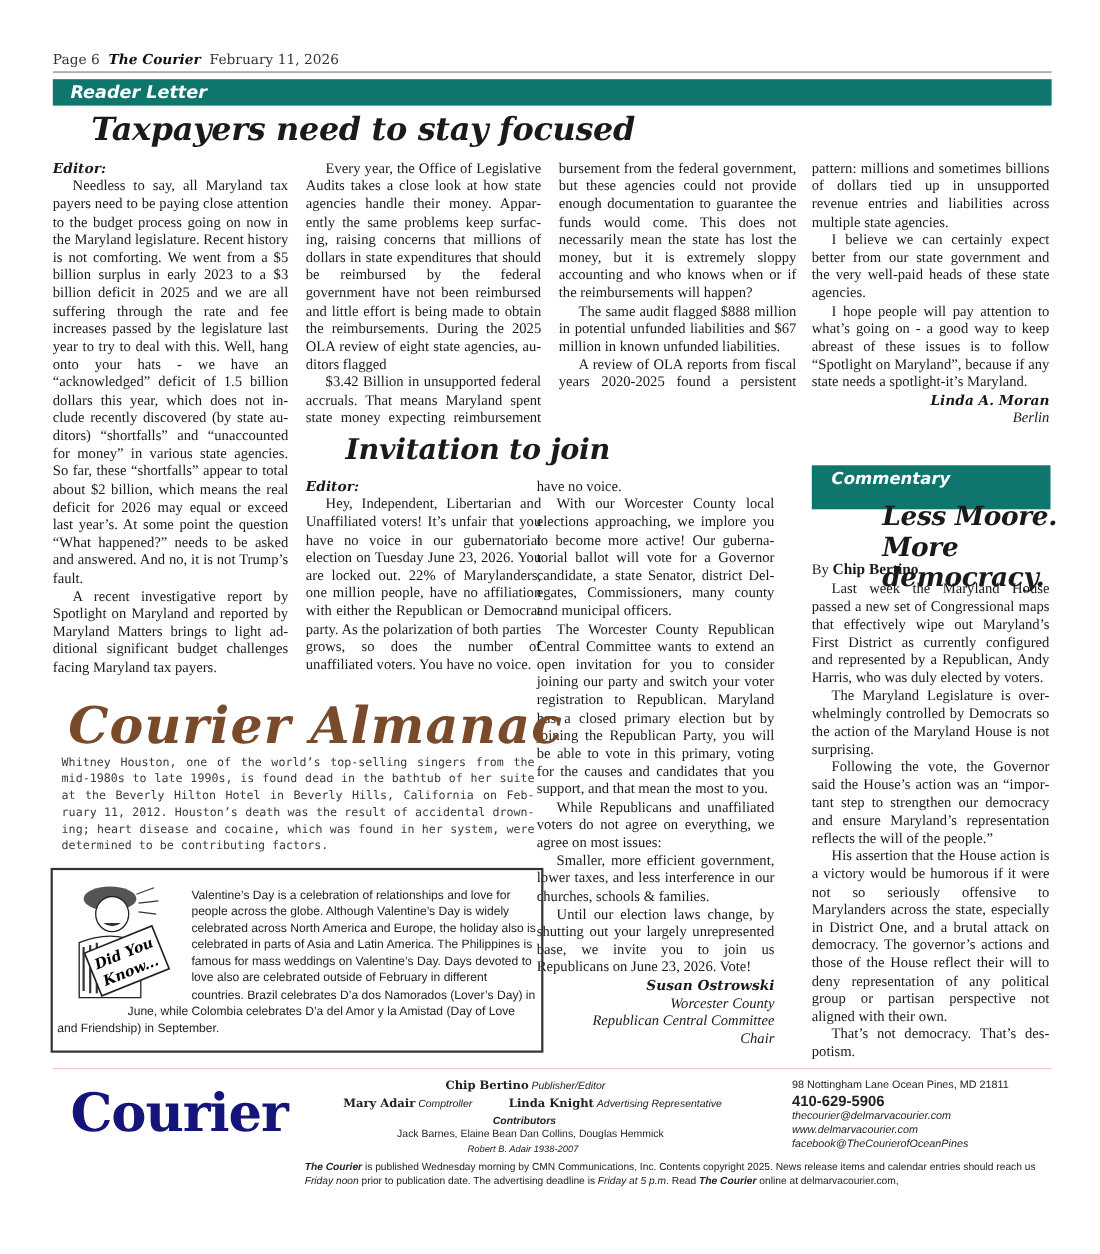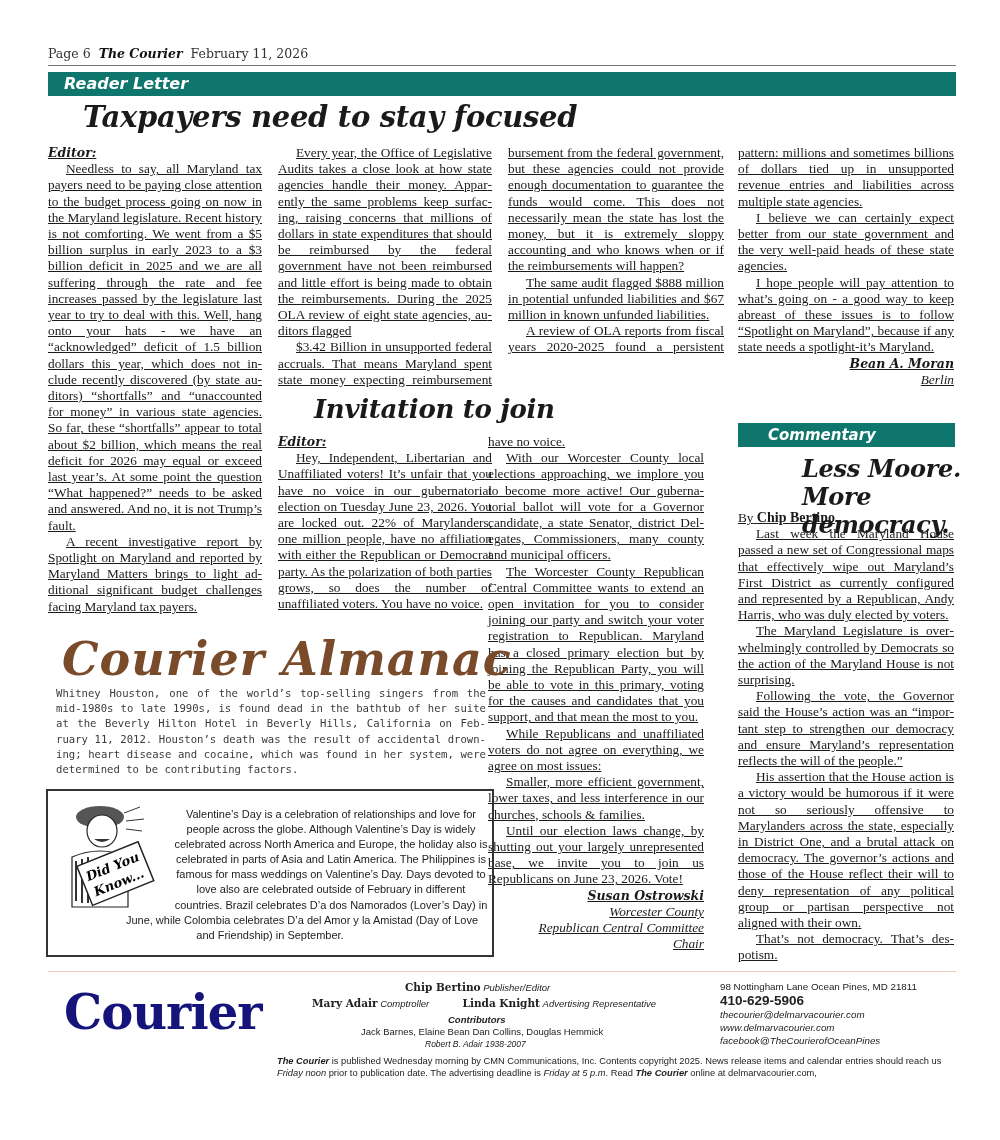--- a/index.html
+++ b/index.html
@@ -5,29 +5,29 @@
   * { box-sizing: border-box; margin: 0; padding: 0; }
   html, body { width: 1000px; height: 1140px; background: #ffffff; overflow: hidden; }
   body { position: relative; font-family: "DejaVu Serif", serif; color: #1a1a1a; }
 
   .folio { position: absolute; left: 48px; top: 46px; font-family: "DejaVu Serif", serif; font-size: 12.5px; color: #333; }
   .folio b { font-style: italic; font-weight: bold; margin: 0 4px; color: #111; }
   .folio-rule { position: absolute; left: 48px; right: 44px; top: 65px; height: 1px; background: #777; }
 
   .section-bar { position: absolute; background: #0f766e; color: #fff; font-family: "DejaVu Sans", sans-serif; font-weight: bold; font-style: italic; }
   .bar-reader { left: 48px; right: 44px; top: 72px; height: 24px; font-size: 16px; line-height: 24px; padding-left: 16px; }
-  .bar-comment { left: 738px; width: 217px; top: 423px; height: 24px; font-size: 15px; line-height: 24px; padding-left: 30px; }
+  .bar-comment { left: 738px; width: 217px; top: 423px; height: 40px; font-size: 15px; line-height: 24px; padding-left: 18px; }
 
   .headline { position: absolute; font-family: "DejaVu Serif", serif; font-weight: bold; font-style: italic; color: #1a1a1a; letter-spacing: -0.3px; margin-left: 37px; }
   .h-tax { left: 46px; top: 100px; font-size: 29px; }
   .h-invite { left: 277px; top: 394px; font-size: 26px; }
   .h-moore { left: 765px; top: 455px; font-size: 24px; line-height: 28px; }
 
   .col { position: absolute; font-family: "Liberation Serif", serif; font-size: 13.3px; line-height: 16.2px; text-align: justify; hyphens: manual; }
-  .col p { text-indent: 18px; text-decoration: underline; }
+  .col p { text-indent: 18px; }
   .col p.noind { text-indent: 0; }
   .editor { font-weight: bold; font-style: italic; text-indent: 0 !important; font-family: "DejaVu Serif", serif; font-size: 12.5px; }
   .sig { text-align: right; text-indent: 0 !important; }
   .sig-name { font-weight: bold; font-style: italic; font-family: "DejaVu Serif", serif; font-size: 12.5px; }
   .sig-line { font-style: italic; }
   .byline { text-indent: 0 !important; }
   .byline b { font-size: 14px; }
 
   .c1 { left: 48px; top: 145px; width: 214px; }
   .c2 { left: 278px; top: 145px; width: 214px; }
@@ -35,21 +35,21 @@
   .c4 { left: 738px; top: 145px; width: 216px; }
   .c2b { left: 278px; top: 434px; width: 214px; }
   .c3b { left: 488px; top: 434px; width: 216px; }
   .c4b { left: 738px; top: 510px; width: 216px; }
 
   .almanac-title { position: absolute; left: 62px; top: 632px; font-family: "DejaVu Serif", serif; font-style: italic; font-weight: bold; font-size: 46px; color: #7a4b2a; letter-spacing: 1px; }
   .almanac-text { position: absolute; left: 56px; top: 686px; width: 430px; font-family: "DejaVu Sans Mono", monospace; font-size: 10.6px; line-height: 15.2px; color: #3a3a3a; text-align: justify; }
 
   .dyk-box { position: absolute; left: 46px; top: 789px; width: 448px; height: 168px; border: 2px solid #333; }
   .dyk-art { position: absolute; left: 4px; top: 4px; width: 114px; height: 118px; }
-  .dyk-text { position: absolute; left: 4px; top: 16px; width: 436px; font-family: "Liberation Sans", sans-serif; font-size: 11px; line-height: 15.1px; color: #222; text-align: center; }
+  .dyk-text { position: absolute; left: 4px; top: 16px; width: 436px; font-family: "Liberation Sans", sans-serif; font-size: 11px; line-height: 15.1px; color: #222; text-align: left; }
   .dyk-float { float: left; width: 122px; height: 98px; }
   .dyk-float2 { float: left; clear: left; width: 64px; height: 14px; }
 
   .footer-rule { position: absolute; left: 48px; right: 44px; top: 971px; height: 1px; background: #f1c9bd; }
   .logo { position: absolute; left: 64px; top: 988px; color: #14147a; font-family: "DejaVu Serif", serif; font-weight: bold; }
   .logo .the { font-size: 24px; display: block; }
   .logo .courier { font-size: 48px; line-height: 48px; display: block; letter-spacing: -1px; }
 
   .masthead { position: absolute; font-family: "Liberation Sans", sans-serif; font-size: 9.5px; color: #222; }
   .masthead .n { font-family: "DejaVu Serif", serif; font-weight: bold; font-size: 10.5px; font-style: normal; }
@@ -92,21 +92,21 @@
 </div>
 <div class="col c3">
   <p class="noind">bursement from the federal govern­ment, but these agencies could not pro­vide enough documentation to guarantee the funds would come. This does not necessarily mean the state has lost the money, but it is extremely sloppy accounting and who knows when or if the reimbursements will happen?</p>
   <p>The same audit flagged $888 mil­lion in potential unfunded liabilities and $67 million in known unfunded li­abilities.</p>
   <p style="max-height:33px;overflow:hidden">A review of OLA reports from fiscal years 2020-2025 found a persistent pattern: millions and sometimes bil­lions of dollars tied up in unsupported revenue entries and liabilities across multiple state agencies.</p>
 </div>
 <div class="col c4">
   <p class="noind">pattern: millions and sometimes bil­lions of dollars tied up in unsupported revenue entries and liabilities across multiple state agencies.</p>
   <p>I believe we can certainly expect better from our state government and the very well-paid heads of these state agencies.</p>
   <p>I hope people will pay attention to what’s going on - a good way to keep abreast of these issues is to follow “Spotlight on Maryland”, because if any state needs a spotlight-it’s Mary­land.</p>
-  <p class="sig sig-name">Bean A. Moran</p>
+  <p class="sig sig-name">Linda A. Moran</p>
   <p class="sig sig-line">Berlin</p>
 </div>
 
 <div class="headline h-invite">Invitation to join</div>
 <div class="col c2b">
   <p class="editor">Editor:</p>
   <p style="max-height:162px;overflow:hidden">Hey, Independent, Libertarian and Unaffiliated voters! It’s unfair that you have no voice in our gubernatorial election on Tuesday June 23, 2026. You are locked out. 22% of Mary­landers, one million people, have no affiliation with either the Republican or Democrat party. As the polarization of both parties grows, so does the number of unaffiliated voters. You have no voice.</p>
 </div>
 <div class="col c3b">
   <p class="noind">have no voice.</p>

